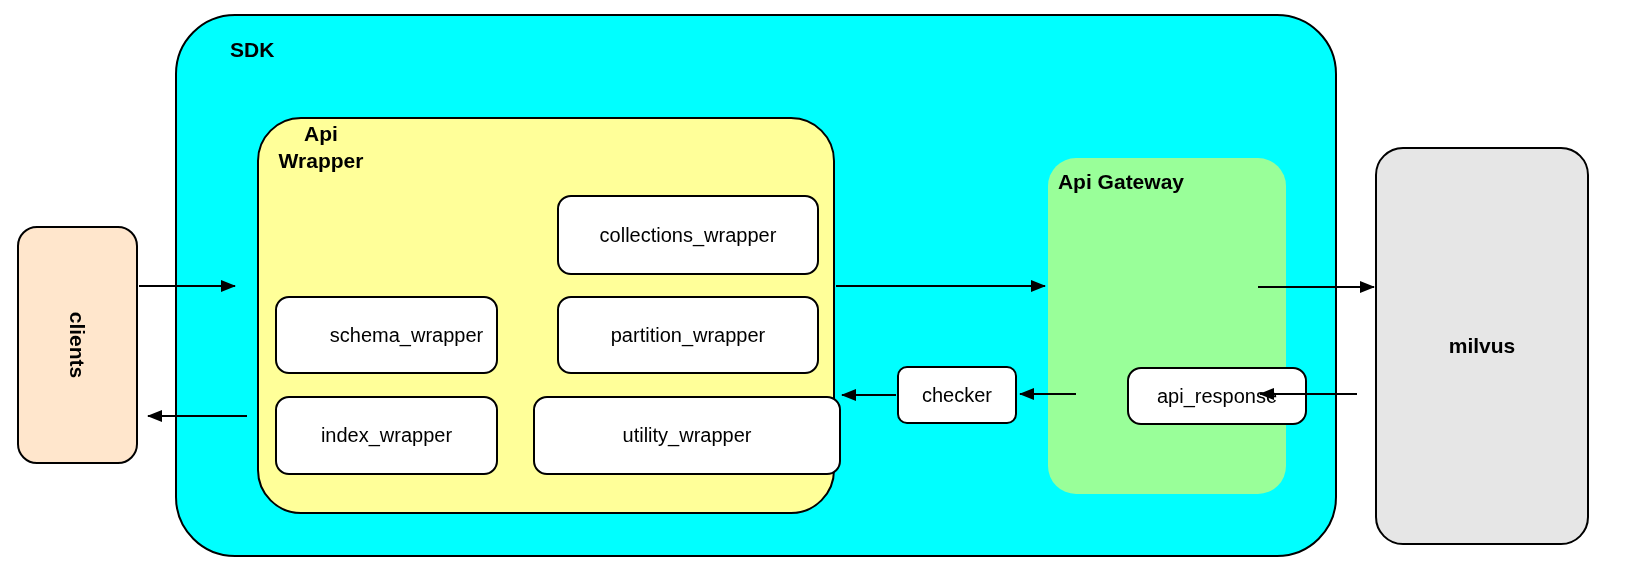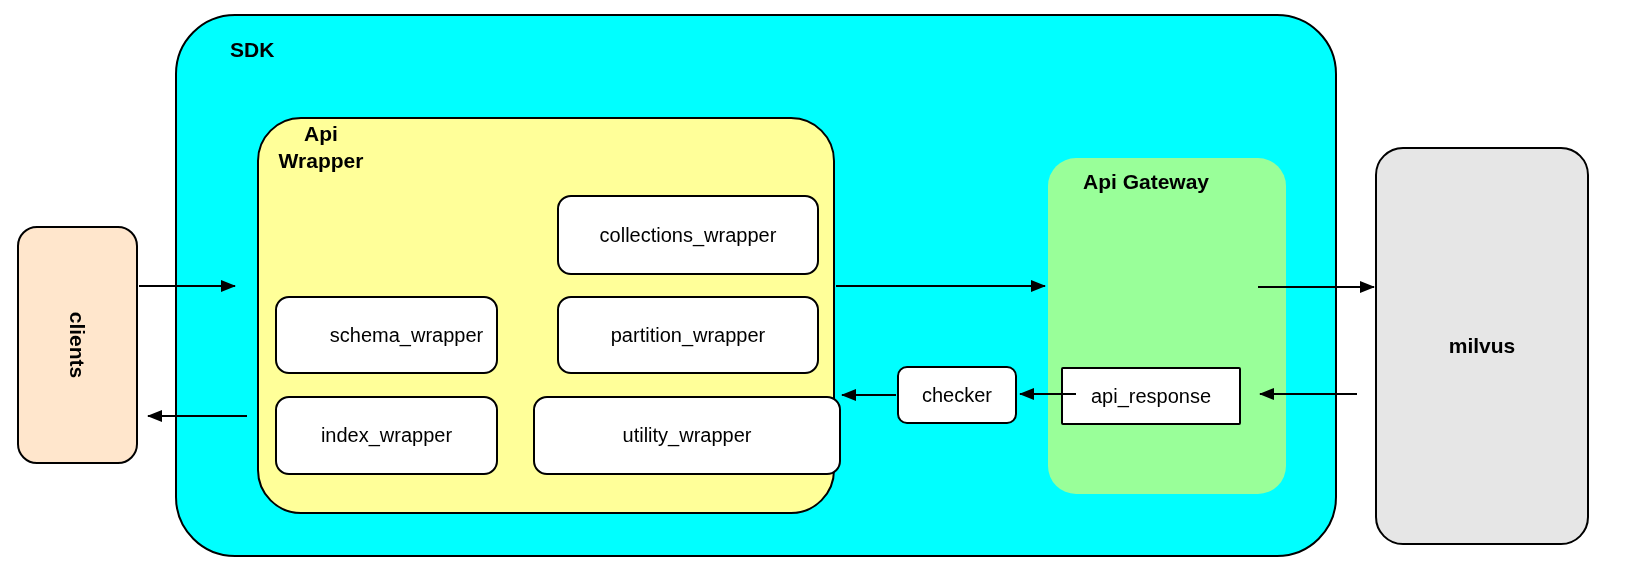--- a/index.html
+++ b/index.html
@@ -10,30 +10,30 @@
   }
   .node { position:absolute; box-sizing:border-box; }
   .bordered { border:2px solid #000000; }
   .flexc { display:flex; align-items:center; justify-content:center; }
   .lbl { position:absolute; font-weight:bold; font-size:21px; line-height:27px; white-space:pre-line; }
   .sdk      { left:175px; top:14px;  width:1162px; height:543px; border-radius:60px; }
   .sdk-label { left:230px; top:36px; }
   .wrapper  { left:257px; top:117px; width:578px;  height:397px; border-radius:44px; }
   .wrapper-label { left:262px; top:120px; width:118px; text-align:center; }
   .gateway  { left:1048px; top:158px; width:238px; height:336px; border-radius:28px; }
-  .gateway-label { left:1083px; top:168px; width:136px; text-align:left; }
+  .gateway-label { left:1048px; top:168px; width:136px; text-align:right; }
   .wbox { background:#ffffff; border:2px solid #000; border-radius:14px; font-size:20px; }
   .b-conn  { left:275px; top:195px; width:223px; height:80px; }
   .b-coll  { left:557px; top:195px; width:262px; height:80px; }
   .b-schema{ left:275px; top:296px; width:223px; height:78px;padding-left:40px; }
   .b-part  { left:557px; top:296px; width:262px; height:78px;text-align:center; }
   .b-index { left:275px; top:396px; width:223px; height:79px; }
   .b-util  { left:533px; top:396px; width:308px; height:79px; }
   .b-req   { left:1077px; top:256px; width:180px; height:60px; border-radius:10px; }
-  .b-resp  { left:1061px; top:367px; width:180px; height:58px; border-radius:2px; }
+  .b-resp  { left:1127px; top:367px; width:180px; height:58px; border-radius:14px; }
   .b-check { left:897px;  top:366px; width:120px; height:58px; border-radius:10px; }
   .milvus  { left:1375px; top:147px; width:214px; height:398px; border-radius:28px;
              font-weight:bold; font-size:21px; }
   .clients { left:17px; top:226px; width:121px; height:238px; border-radius:20px; }
   .clients-text { font-weight:bold; font-size:21px; transform:rotate(90deg); }
   .arrows { position:absolute; left:0; top:0; width:1634px; height:574px; pointer-events:none; }
 </style>
 </head>
 <body>
 

